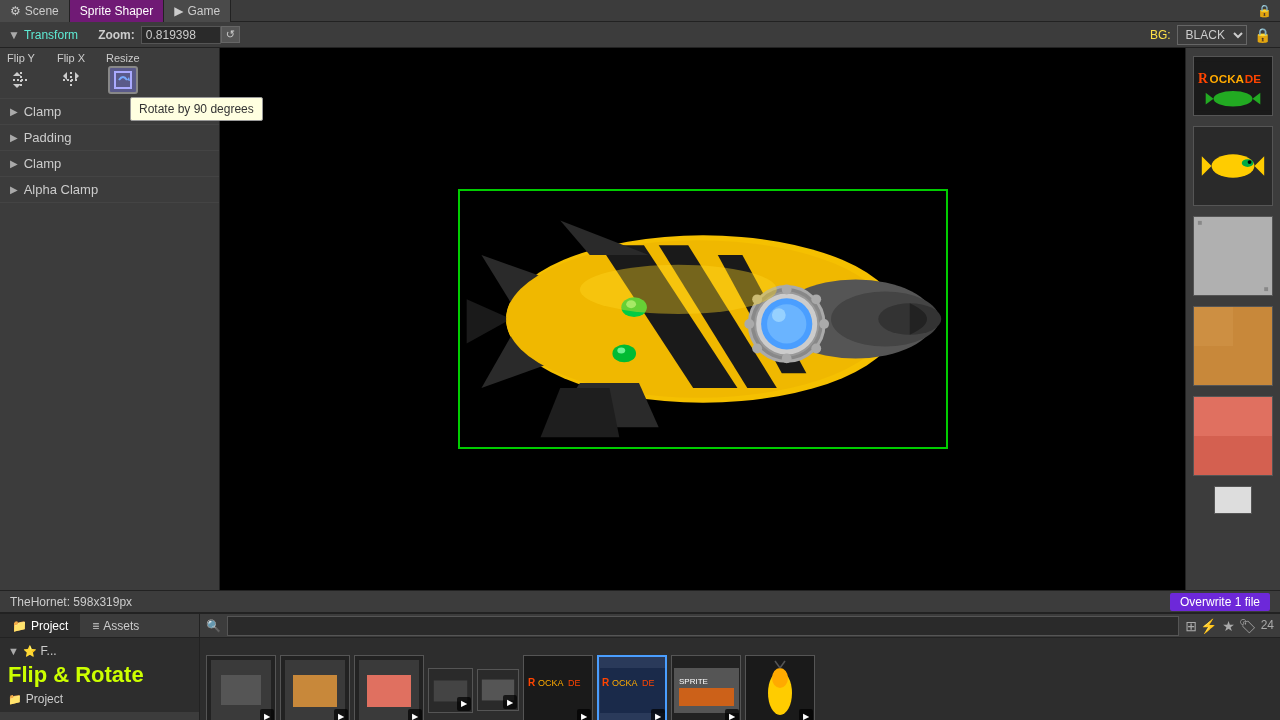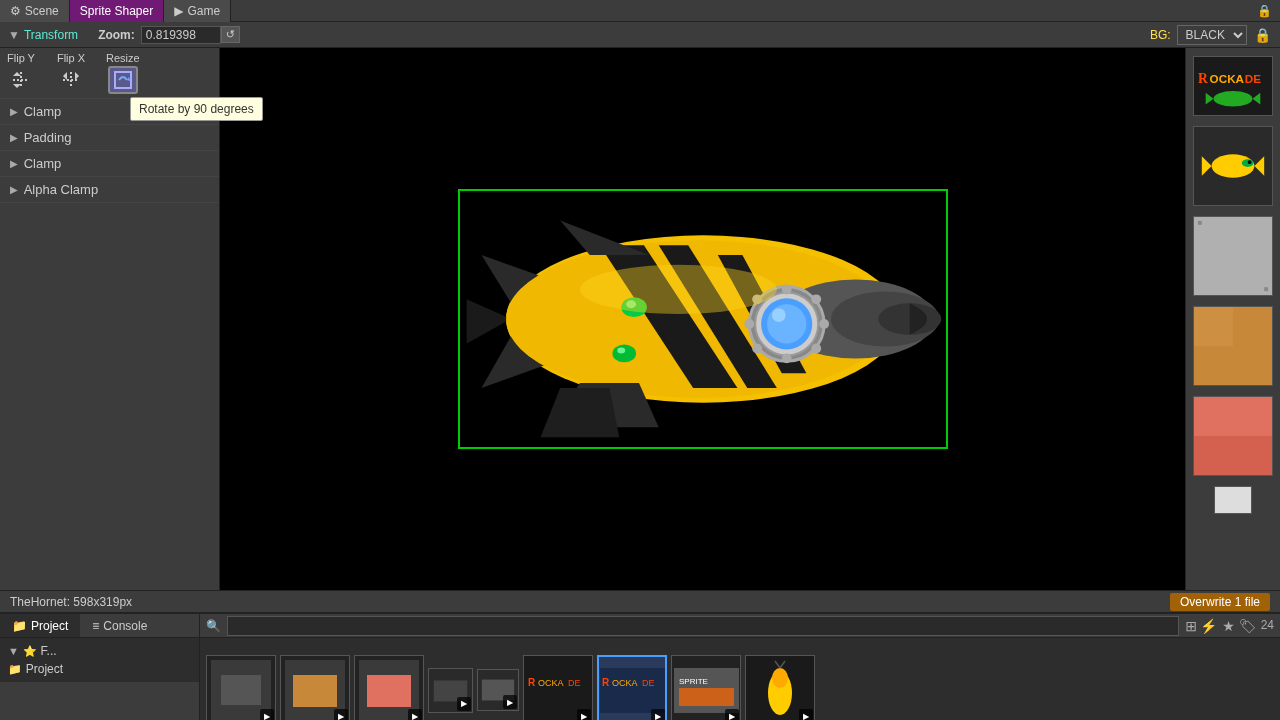--- a/index.html
+++ b/index.html
@@ -83,21 +83,21 @@
     .thumb { width: 80px; height: 80px; background: #222; border: 1px solid #555; margin: 2px; display: flex; align-items: center; justify-content: center; overflow: hidden; }
     .thumb-logo { width: 80px; height: 60px; background: #1a1a1a; display: flex; align-items: center; justify-content: center; overflow: hidden; }
 
     
     .status-bar {
       height: 22px; background: #3c3c3c; border-top: 1px solid #222;
       display: flex; align-items: center; padding: 0 10px;
       font-size: 12px; color: #ccc;
     }
     .overwrite-btn {
-      margin-left: auto; background: #a16207; color: white;
+      margin-left: auto; background: #6d28d9; color: white;
       border: none; padding: 2px 10px; font-size: 12px; cursor: pointer;
       border-radius: 2px;
     }
 
     
     .bottom-panel { height: 130px; background: #2d2d2d; border-top: 2px solid #222; display: flex; flex-direction: column; }
     .bottom-tabs { display: flex; background: #3c3c3c; height: 24px; border-bottom: 1px solid #222; }
     .bottom-tab { padding: 3px 12px; font-size: 12px; color: #ccc; cursor: pointer; display: flex; align-items: center; }
     .bottom-tab.active { background: #2d2d2d; color: white; }
     .project-tree { width: 200px; background: #2d2d2d; border-right: 1px solid #222; font-size: 12px; padding: 4px; overflow-y: auto; }
@@ -334,28 +334,31 @@
   <div style="display:flex;height:100%;">
 
     <div style="width:200px;background:#3c3c3c;border-right:1px solid #222;display:flex;flex-direction:column;">
       <div class="bottom-tabs">
         <div class="bottom-tab active">
           <span style="margin-right:4px;">📁</span>
           <span>Project</span>
         </div>
         <div class="bottom-tab">
           <span style="margin-right:4px;">≡</span>
-          <span>Console</span>
+          <span>Assets</span>
         </div>
       </div>
       <div class="project-tree">
         <div class="project-tree-item">
           <span class="pi-icon">▼</span>
           <span class="pi-icon">⭐</span>
           <span class="pi-label">F...</span>
+        </div>
+        <div class="project-tree-item highlighted">
+          <span class="pi-label" style="font-size:22px;font-weight:900;color:#ccff00;font-family:'Arial Black',sans-serif;">Flip &amp; Rotate</span>
         </div>
         <div class="project-tree-item">
           <span class="pi-icon">📁</span>
           <span class="pi-label">Project</span>
         </div>
       </div>
     </div>
 
     <div style="flex:1;display:flex;flex-direction:column;background:#2d2d2d;">
 

